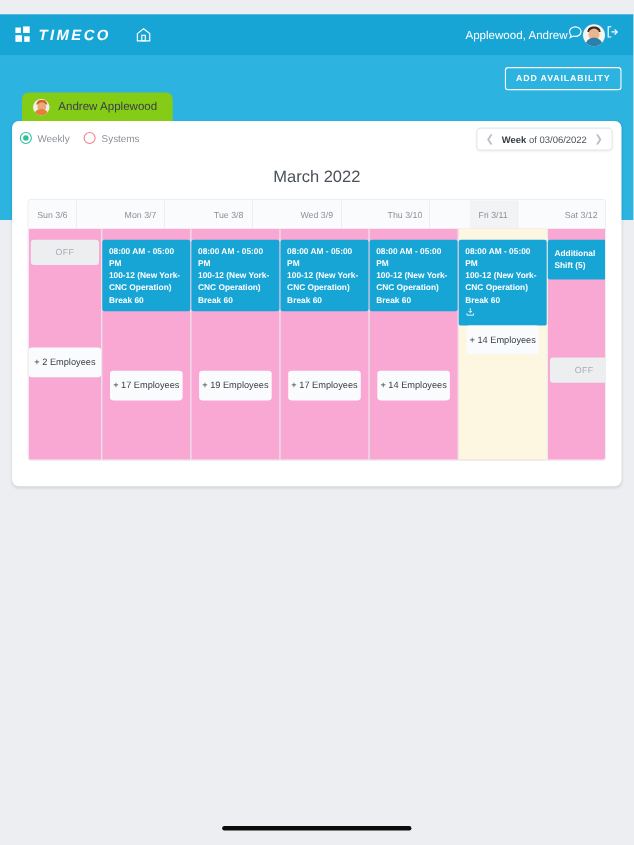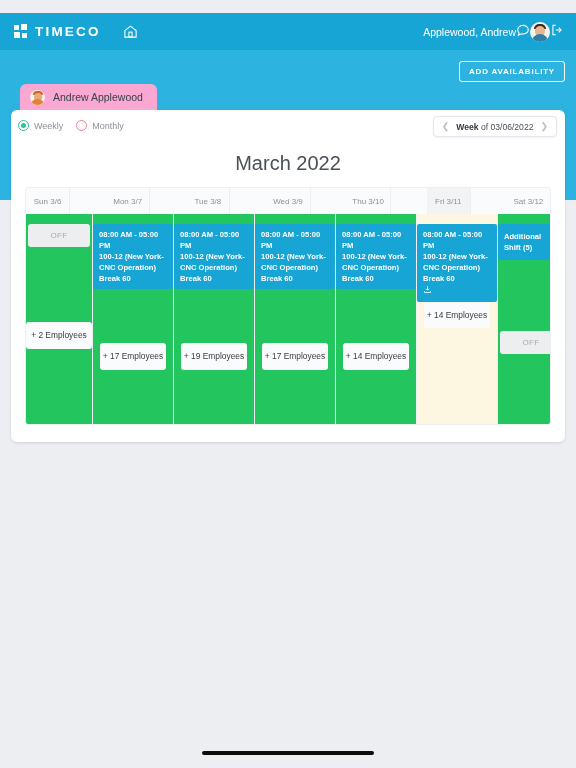--- a/index.html
+++ b/index.html
@@ -10,21 +10,21 @@
     overflow: hidden;
   }
   .page { position: relative; width: 576px; height: 768px; background:#eceef2; }
 
   
   .topbar {
     position:absolute; left:0; top:13px; width:576px; height:37px;
     background:#17a5d6;
     display:flex; align-items:center;
   }
-  .brand { display:flex; align-items:center; margin-left:14px; }
+  .brand { display:flex; align-items:center; margin-left:14px;font-style:italic; }
   .logo-dots { width:15px; height:15px; position:relative; margin-right:6px; }
   .logo-dots i {
     position:absolute; background:#fff; display:block;
   }
   .logo-dots i:nth-child(1){ left:0; top:1px; width:5px; height:5px; }
   .logo-dots i:nth-child(2){ left:7px; top:0px; width:6px; height:6px; }
   .logo-dots i:nth-child(3){ left:0; top:8px; width:6px; height:6px; }
   .logo-dots i:nth-child(4){ left:8px; top:9px; width:5px; height:5px; }
   .brand-text {
     color:#fff; font-size:13.5px; font-weight:bold; letter-spacing:2.2px;
@@ -53,21 +53,21 @@
     border:1.4px solid #fff; border-radius:3px;
     color:#fff; font-size:8px; font-weight:bold; letter-spacing:0.8px;
     padding:5px 9px; background:transparent; cursor:pointer;
     font-family:"Liberation Sans", sans-serif;
     text-align:center;
   }
 
   
   .tab {
     position:absolute; left:20px; top:84px;
-    background:#f9a8d4; border-radius:6px 6px 0 0;
+    background:#84cc16; border-radius:6px 6px 0 0;
     height:26px; display:flex; align-items:center; padding:0 14px 0 10px;
     z-index:5;
   }
   .tab-ava {
     width:15px; height:15px; border-radius:50%; background:#f5efe8;
     position:relative; overflow:hidden; margin-right:8px; flex:none;
   }
   .tab-ava .h2 { width:8px;height:8px;border-radius:50%;background:#e8a97c;position:absolute;left:3.5px;top:3px;}
   .tab-ava .hr2{ width:10px;height:4px;border-radius:5px 5px 0 0;background:#d2622a;position:absolute;left:2.5px;top:1.5px;}
   .tab-ava .b2 { width:13px;height:6px;border-radius:7px 7px 0 0;background:#e28238;position:absolute;left:1px;bottom:0;}
@@ -93,38 +93,38 @@
     position:absolute; right:8px; top:6px;
     border:1px solid #e3e6ea; border-radius:4px; background:#fff;
     height:21px; display:flex; align-items:center; padding:0 8px; gap:7px;
     box-shadow:0 1px 2px rgba(0,0,0,.05); cursor:pointer;
   }
   .wk-arrow { color:#b9bec5; font-size:9px; line-height:1; }
   .wk-text { font-size:8.6px; color:#4a5158; white-space:nowrap;}
   .wk-text b { font-weight:bold; color:#333a41; }
 
   .month-title {
-    text-align:center; font-size:20px; color:#4a5158; font-weight:normal;
+    text-align:center; font-size:15px; color:#4a5158; font-weight:normal;
     margin-top:6px; margin-bottom:12px;
   }
 
   
   .grid {
     margin:0 14px; border:1px solid #eceef1; border-radius:3px; overflow:hidden;
     height:238px; display:flex; flex-direction:column;
   }
   .head-row { display:flex; height:26px; background:#fafbfc;gap:36px; }
   .head-cell {
     flex:1; display:flex; align-items:center; justify-content:center;
     font-size:8px; color:#8b9199; border-right:1px solid #eceef1;
   }
   .head-cell:last-child { border-right:none; }
   .head-cell.today { background:#f2f3f5; }
 
-  .body-row { display:flex; flex:1; background:#22c55e; }
+  .body-row { display:flex; flex:1; background:#f9a8d4; }
   .col {
     flex:1; border-right:1px solid #eceef1; position:relative;
     display:flex; flex-direction:column; align-items:center;
     padding-top:10px;
   }
   .col:last-child { border-right:none; }
   .col.today { background:#fdf6e0; }
 
   .shift {
     width:80px; background:#17a5d6; color:#fff;
@@ -218,21 +218,21 @@
   <div class="card">
 
     <div class="controls">
       <div class="radios">
         <div class="radio">
           <span class="rdot on"></span>
           <span class="rlabel">Weekly</span>
         </div>
         <div class="radio">
           <span class="rdot off"></span>
-          <span class="rlabel">Monthly</span>
+          <span class="rlabel">Systems</span>
         </div>
       </div>
 
       <div class="weekpick">
         <span class="wk-arrow">❮</span>
         <span class="wk-text"><b>Week</b><span> of 03/06/2022</span></span>
         <span class="wk-arrow">❯</span>
       </div>
     </div>
 

